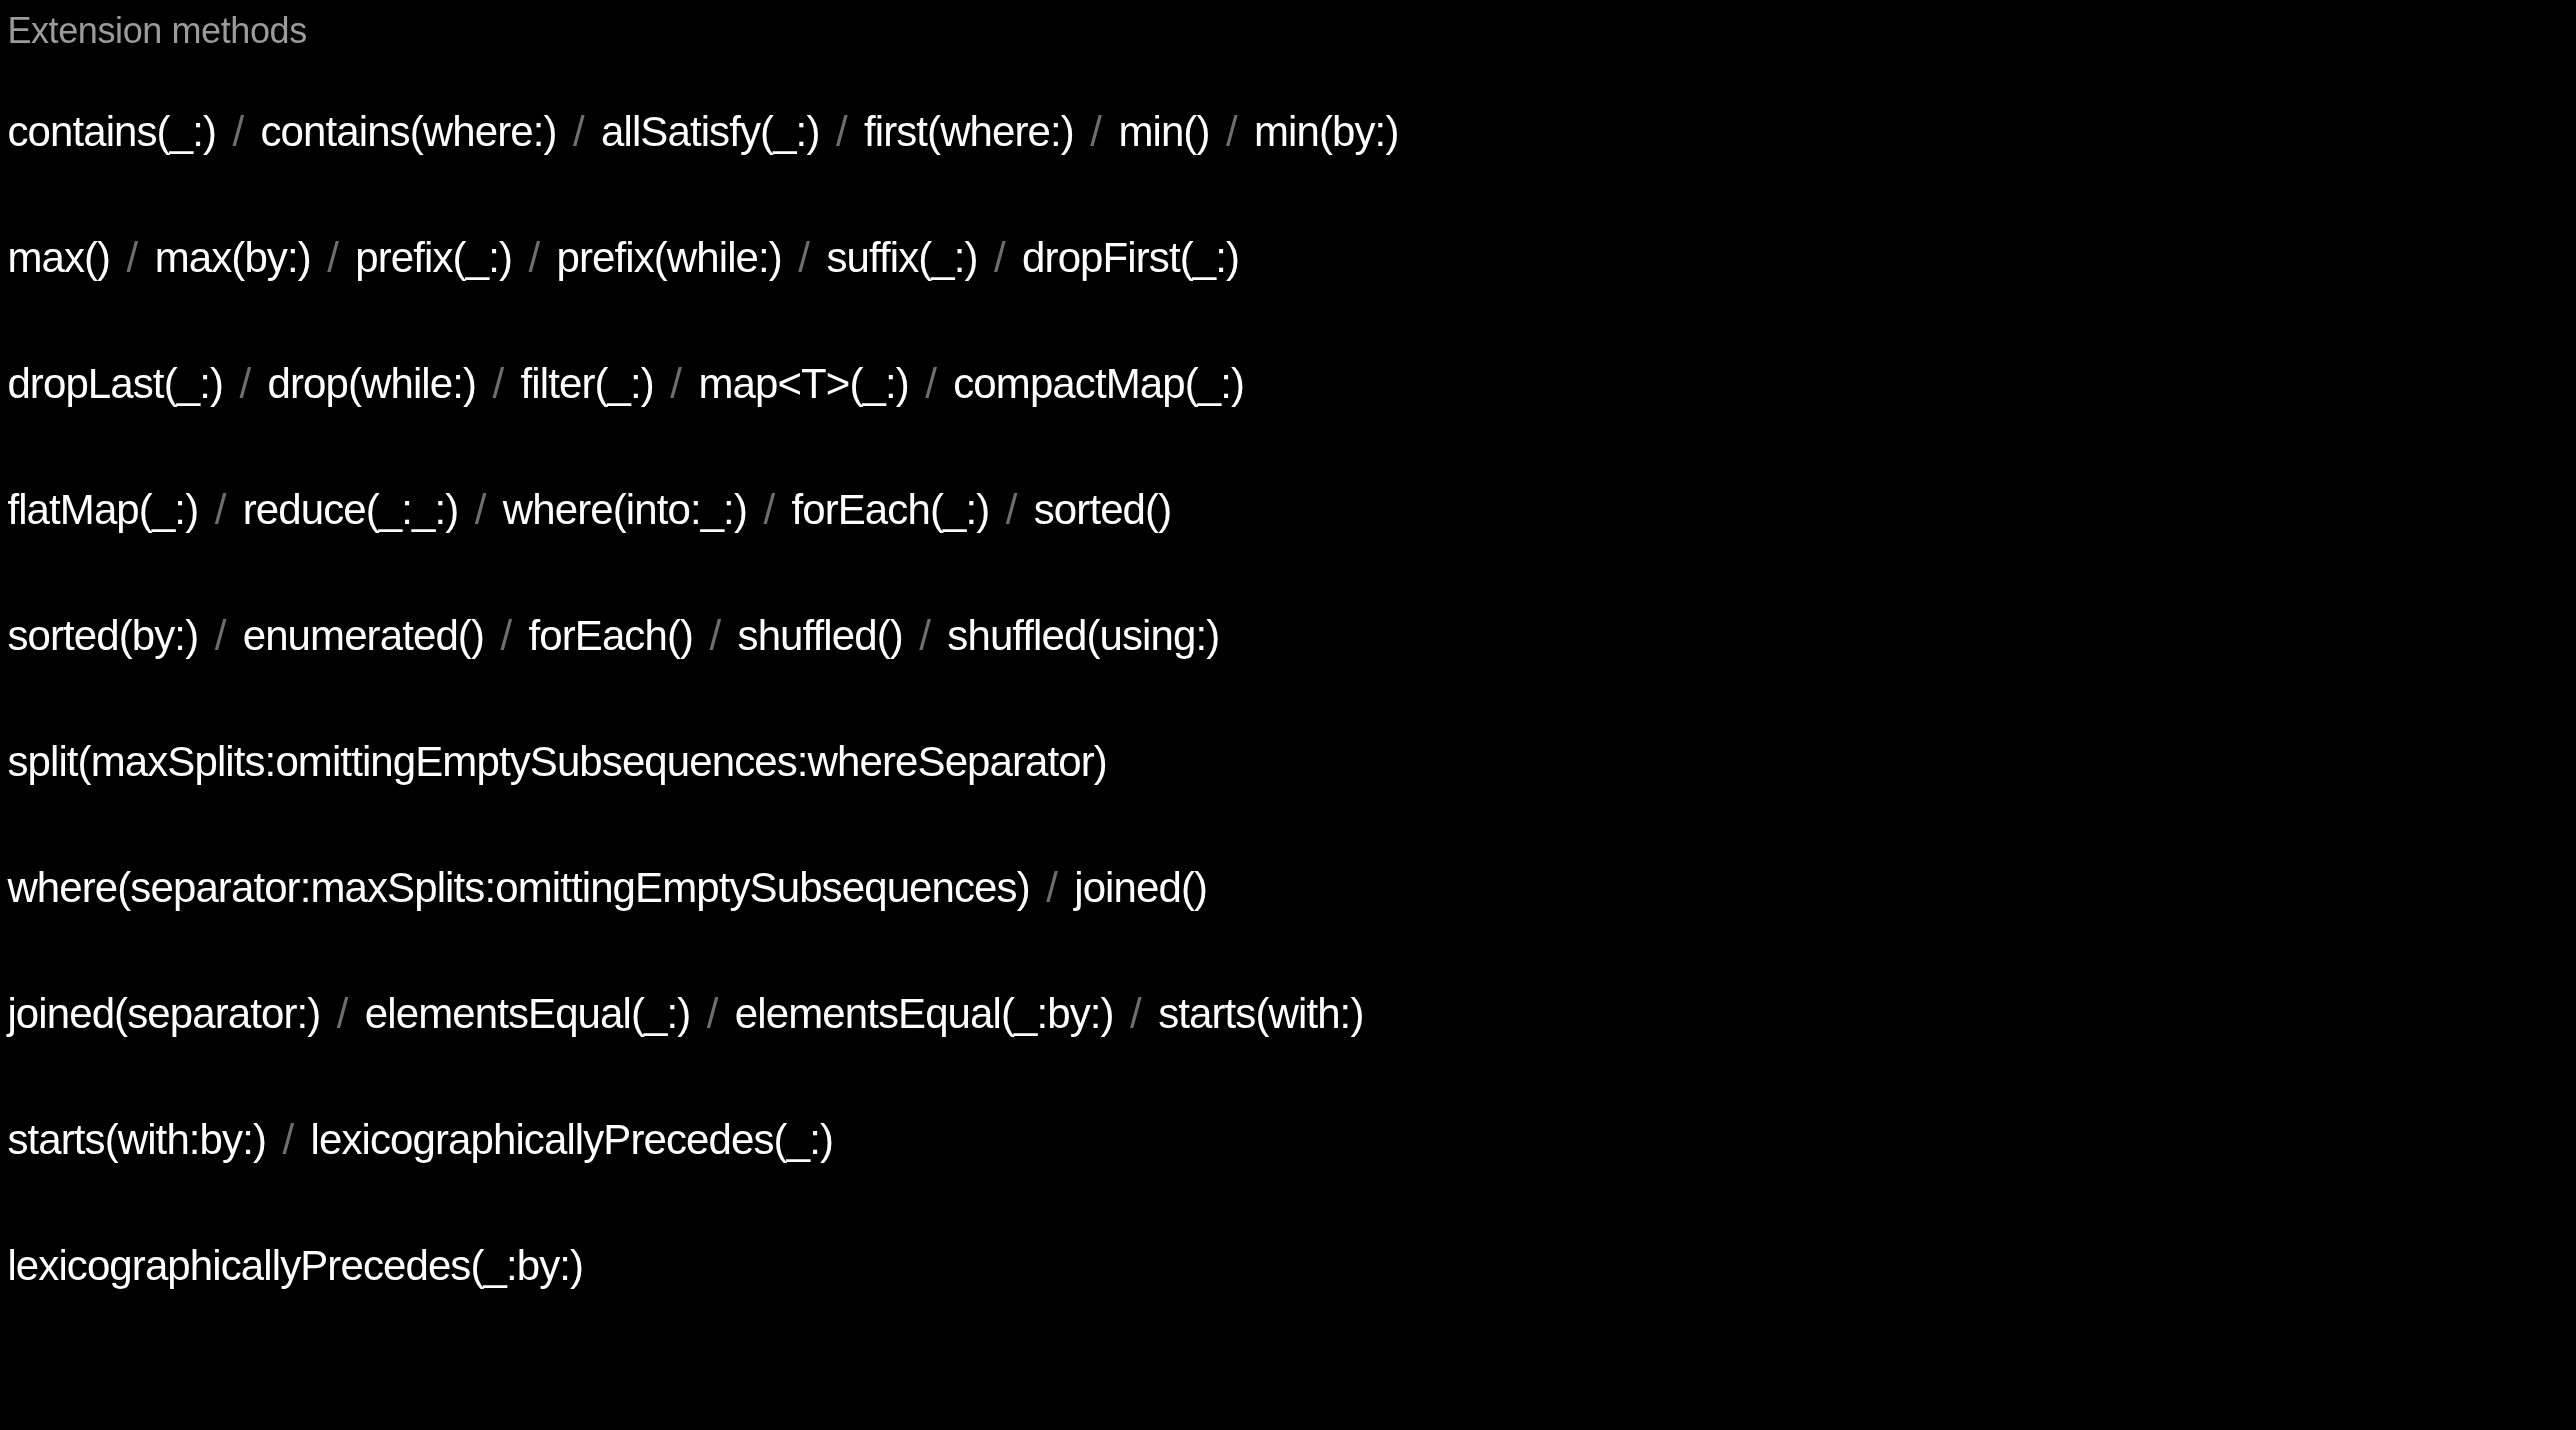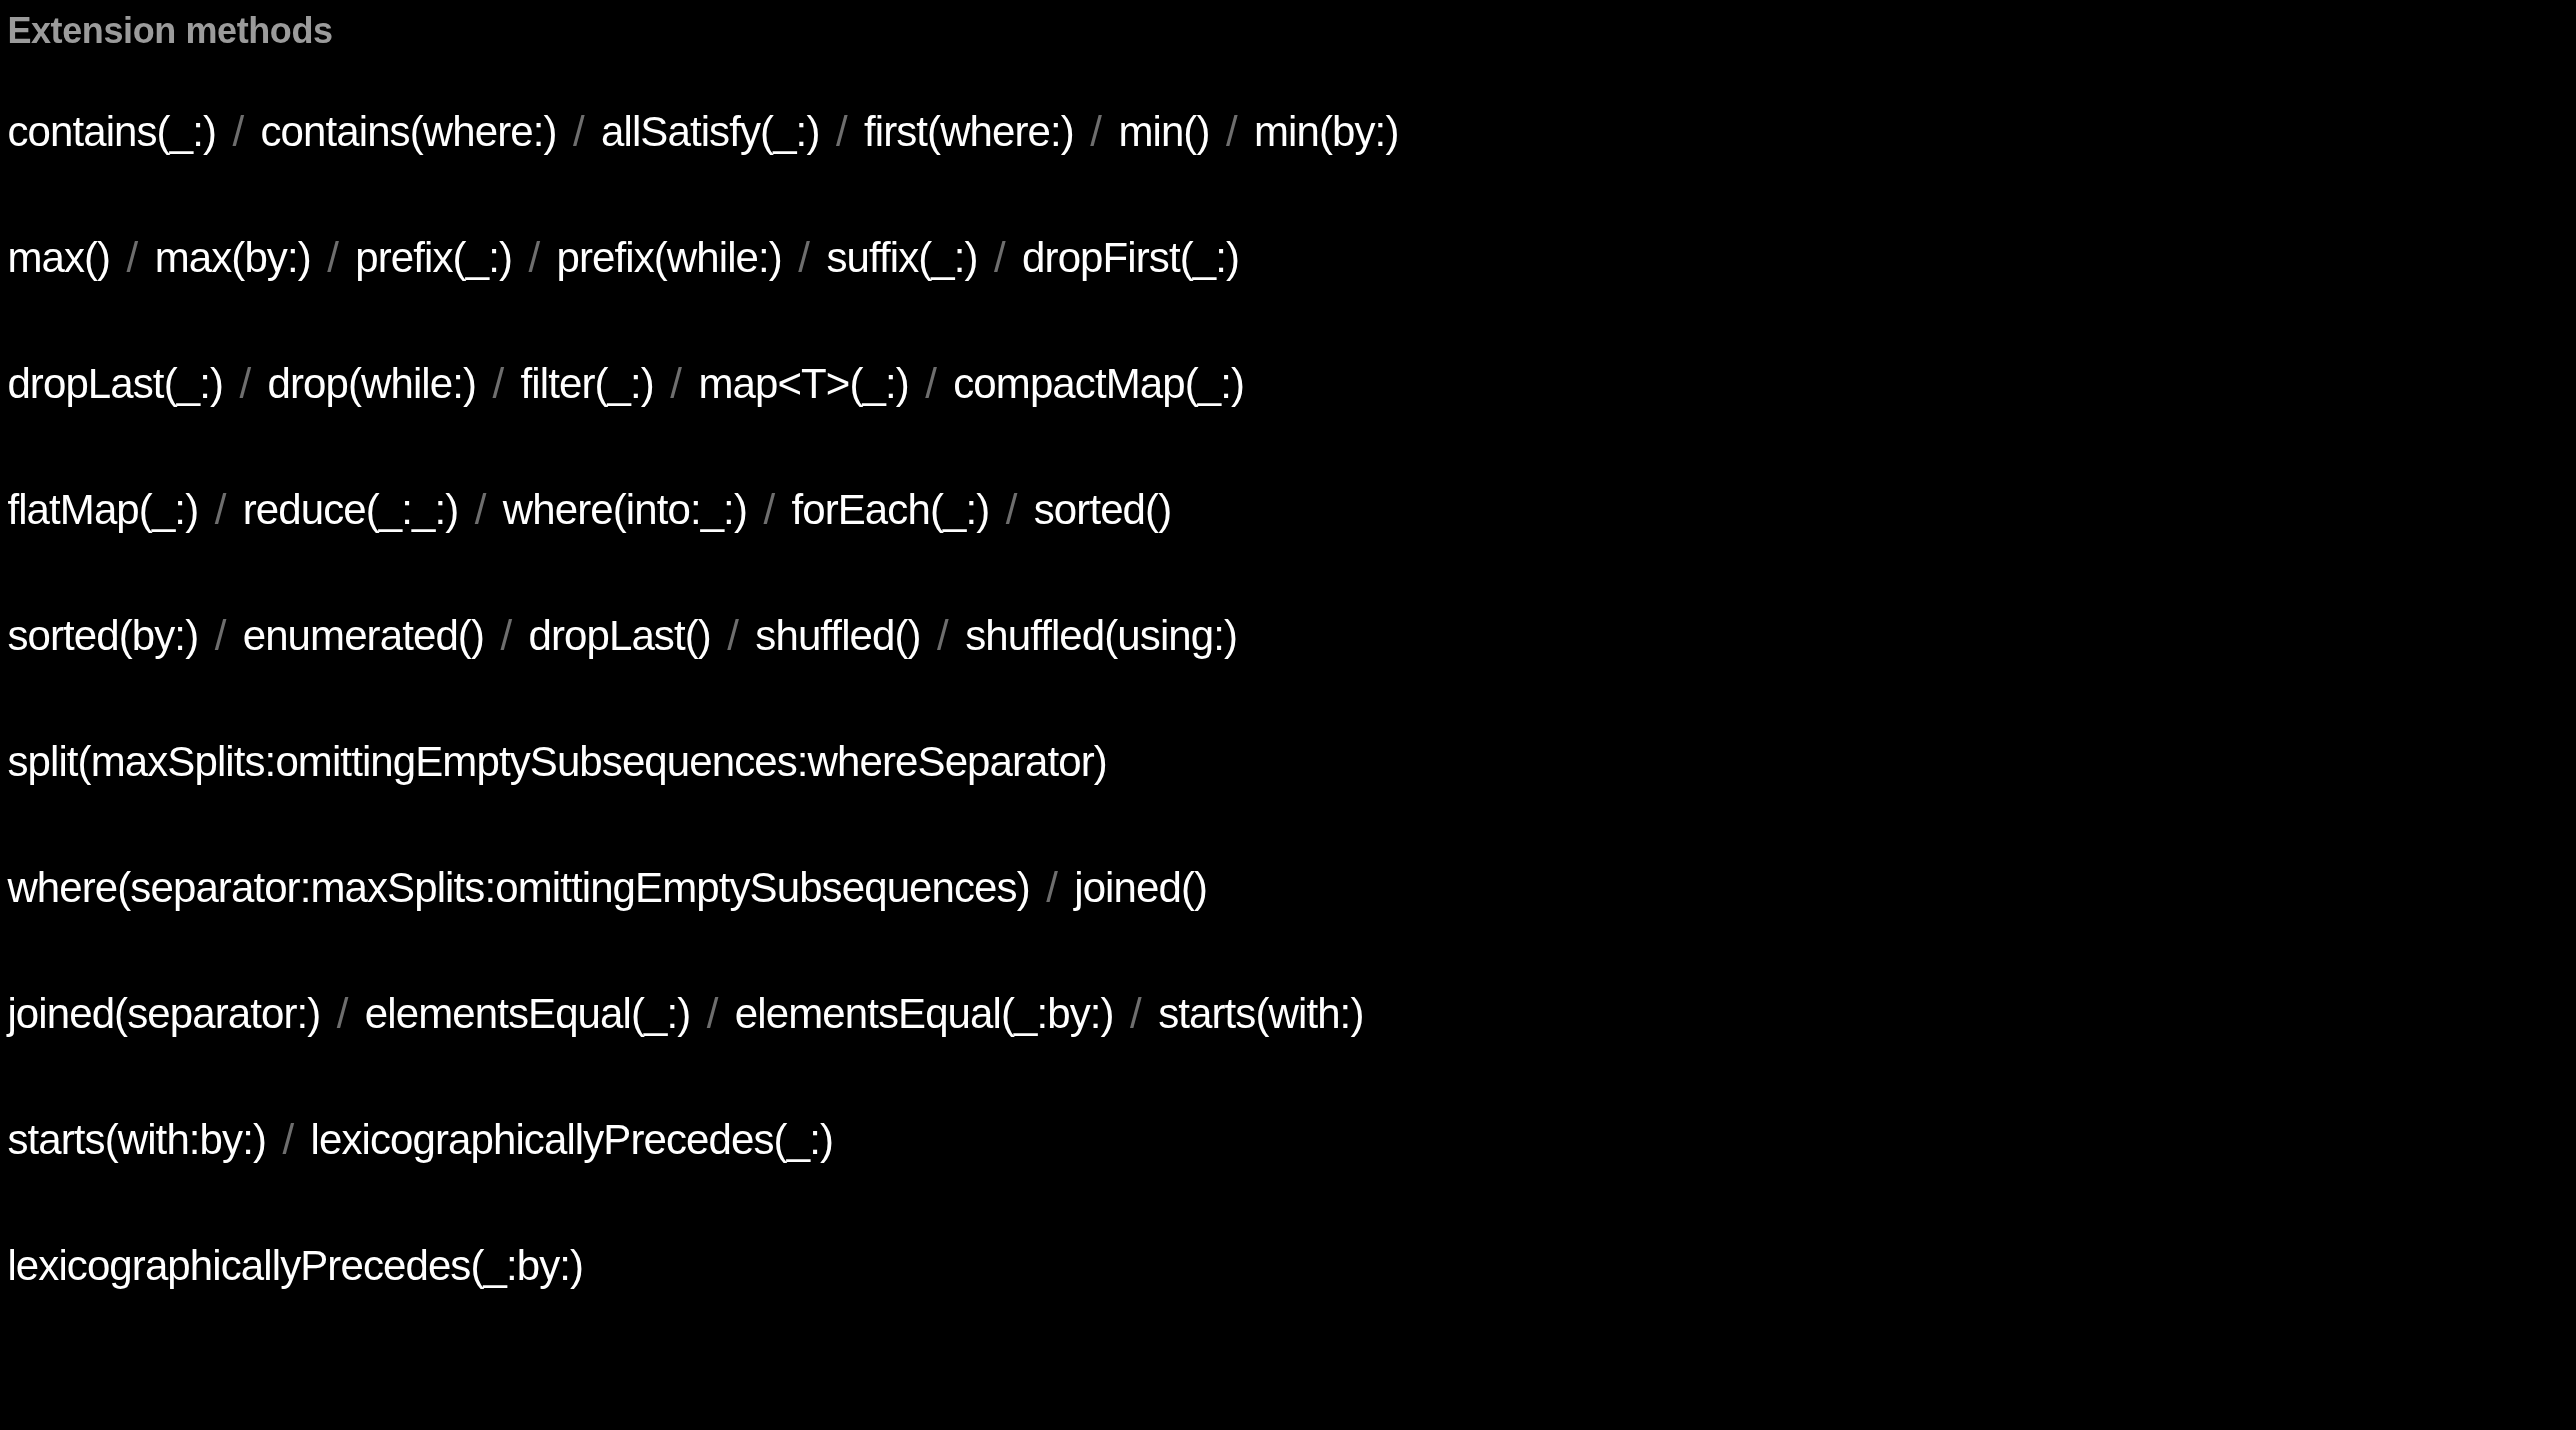--- a/index.html
+++ b/index.html
@@ -21,21 +21,21 @@
 
   #content {
     position: absolute;
     left: 7.4px;
     top: 0px;
     right: 0;
   }
 
   .slide-title {
     color: #9b9b9b;
-    font-weight: bold;
+    font-weight: normal;
     font-size: 36px;
     line-height: 51px;
     letter-spacing: -0.4px;
     white-space: nowrap;
     padding-top: 4.5px;
   }
 
   .method-lines {
     margin-top: 13.4px;
   }
@@ -67,21 +67,21 @@
 <div id="slide">
   <div id="content">
 
     <div class="slide-title">Extension methods</div>
 
     <div class="method-lines">
       <div class="method-line"><span class="seg">contains(_:)</span><span class="sep">/</span><span class="seg">contains(where:)</span><span class="sep">/</span><span class="seg">allSatisfy(_:)</span><span class="sep">/</span><span class="seg">first(where:)</span><span class="sep">/</span><span class="seg">min()</span><span class="sep">/</span><span class="seg">min(by:)</span></div>
       <div class="method-line"><span class="seg">max()</span><span class="sep">/</span><span class="seg">max(by:)</span><span class="sep">/</span><span class="seg">prefix(_:)</span><span class="sep">/</span><span class="seg">prefix(while:)</span><span class="sep">/</span><span class="seg">suffix(_:)</span><span class="sep">/</span><span class="seg">dropFirst(_:)</span></div>
       <div class="method-line"><span class="seg">dropLast(_:)</span><span class="sep">/</span><span class="seg">drop(while:)</span><span class="sep">/</span><span class="seg">filter(_:)</span><span class="sep">/</span><span class="seg">map&lt;T&gt;(_:)</span><span class="sep">/</span><span class="seg">compactMap(_:)</span></div>
       <div class="method-line"><span class="seg">flatMap(_:)</span><span class="sep">/</span><span class="seg">reduce(_:_:)</span><span class="sep">/</span><span class="seg">where(into:_:)</span><span class="sep">/</span><span class="seg">forEach(_:)</span><span class="sep">/</span><span class="seg">sorted()</span></div>
-      <div class="method-line"><span class="seg">sorted(by:)</span><span class="sep">/</span><span class="seg">enumerated()</span><span class="sep">/</span><span class="seg">dropLast()</span><span class="sep">/</span><span class="seg">shuffled()</span><span class="sep">/</span><span class="seg">shuffled(using:)</span></div>
+      <div class="method-line"><span class="seg">sorted(by:)</span><span class="sep">/</span><span class="seg">enumerated()</span><span class="sep">/</span><span class="seg">forEach()</span><span class="sep">/</span><span class="seg">shuffled()</span><span class="sep">/</span><span class="seg">shuffled(using:)</span></div>
       <div class="method-line"><span class="seg">split(maxSplits:omittingEmptySubsequences:whereSeparator)</span></div>
       <div class="method-line"><span class="seg">where(separator:maxSplits:omittingEmptySubsequences)</span><span class="sep">/</span><span class="seg">joined()</span></div>
       <div class="method-line"><span class="seg">joined(separator:)</span><span class="sep">/</span><span class="seg">elementsEqual(_:)</span><span class="sep">/</span><span class="seg">elementsEqual(_:by:)</span><span class="sep">/</span><span class="seg">starts(with:)</span></div>
       <div class="method-line"><span class="seg">starts(with:by:)</span><span class="sep">/</span><span class="seg">lexicographicallyPrecedes(_:)</span></div>
       <div class="method-line"><span class="seg">lexicographicallyPrecedes(_:by:)</span></div>
     </div>
 
   </div>
 </div>
 

